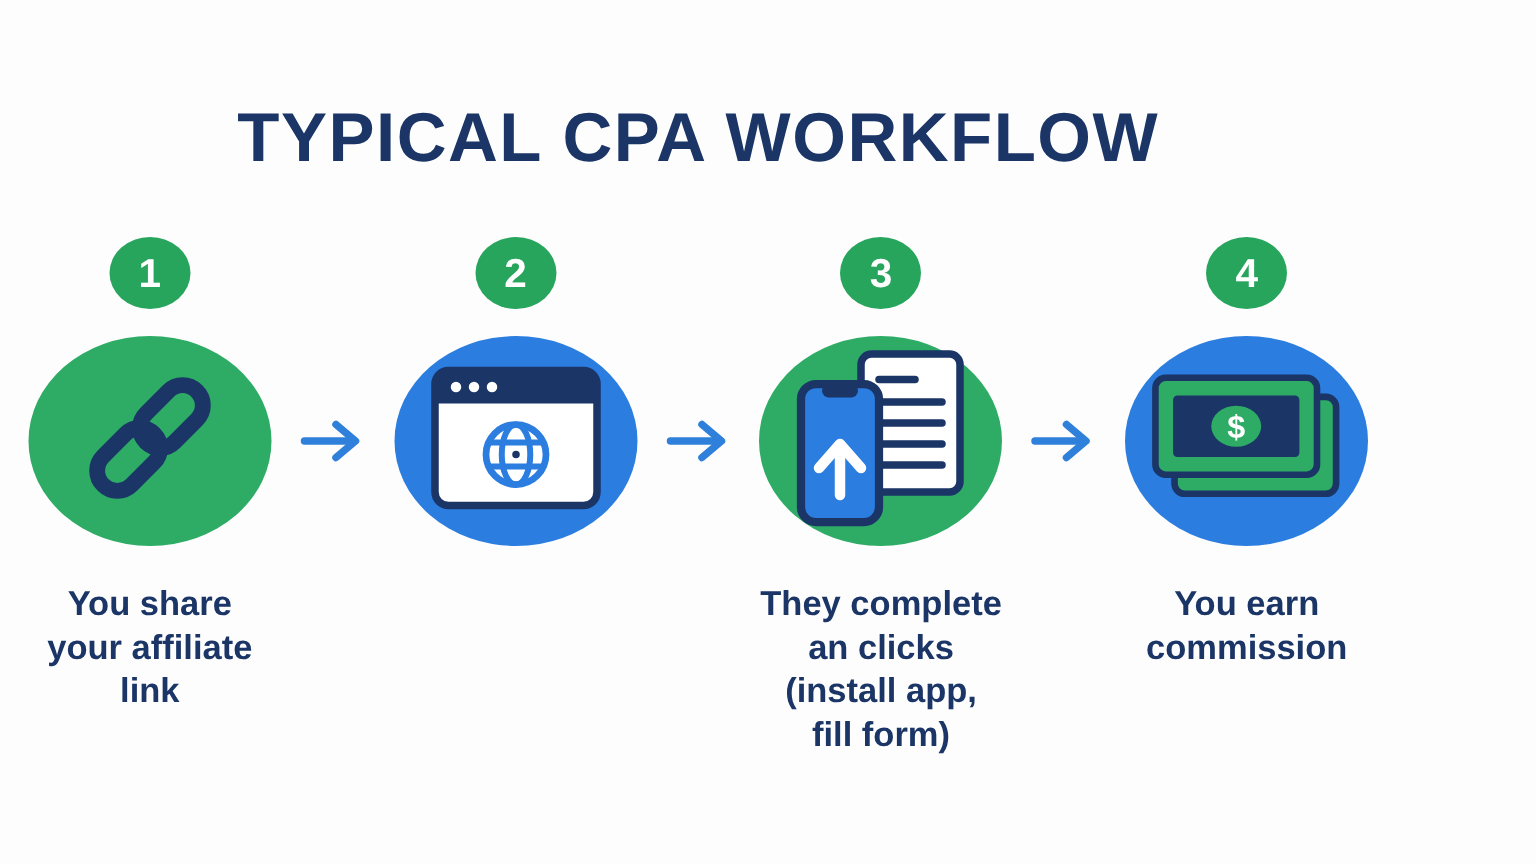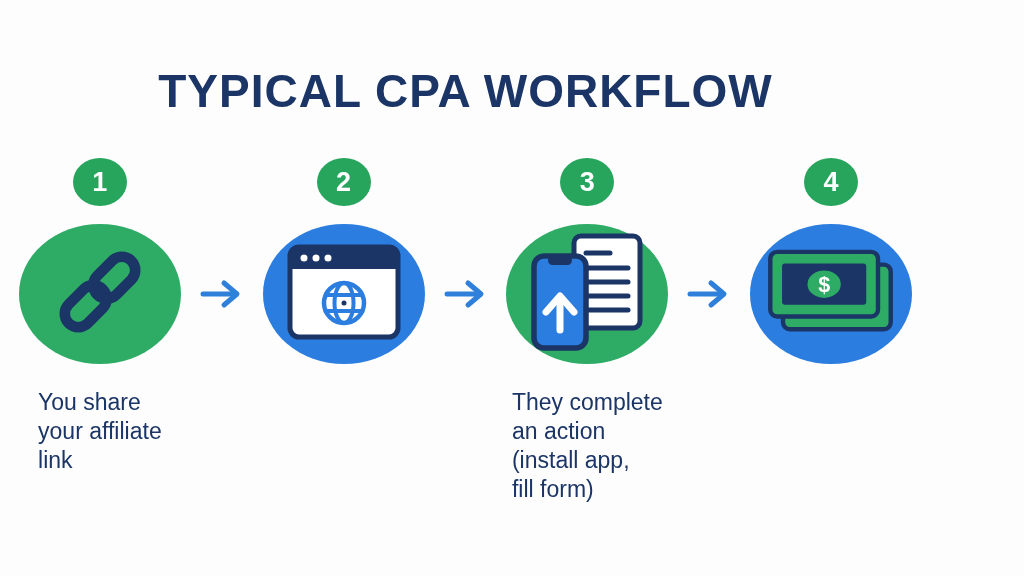--- a/index.html
+++ b/index.html
@@ -50,23 +50,23 @@
     margin-top:18px;
     width:162px;height:140px;
     border-radius:50%;
     display:flex;align-items:center;justify-content:center;
   }
   .circle.green{background:var(--green);}
   .circle.blue{background:var(--blue);}
   .caption{
     margin-top:24px;
     font-size:23px;
-    font-weight:400;
+    font-weight:700;
     line-height:29px;
-    text-align:left;
+    text-align:center;
     white-space:pre-line;
     color:var(--navy);
   }
   .arrow-slot{
     width:48px;
     padding-top:120px;
     display:flex;justify-content:center;
   }
   
   .f-navy{fill:var(--navy);}
@@ -156,21 +156,21 @@
             <line class="s-navy" x1="58" y1="64" x2="100" y2="64" stroke-width="5" stroke-linecap="round"></line>
             <line class="s-navy" x1="58" y1="78" x2="100" y2="78" stroke-width="5" stroke-linecap="round"></line>
             <rect class="f-blue s-navy" x="6" y="24" width="52" height="92" rx="10" stroke-width="5.5"></rect>
             <rect class="f-navy" x="20" y="24" width="24" height="9" rx="4.5"></rect>
             <line class="s-white" x1="32" y1="98" x2="32" y2="66" stroke-width="7" stroke-linecap="round"></line>
             <path class="nofill s-white" d="M18 80 L32 64 L46 80" stroke-width="7" stroke-linecap="round" stroke-linejoin="round"></path>
           </svg>
         </span>
       </div>
       <div class="caption">They complete
-an action
+an clicks
 (install app,
 fill form)</div>
     </div>
 
     <div class="arrow-slot">
       <span>
         <svg width="44" height="32" viewBox="0 0 44 32">
           <line class="s-arrow" x1="3" y1="16" x2="34" y2="16" stroke-width="5" stroke-linecap="round"></line>
           <path class="nofill s-arrow" d="M24 5 L37 16 L24 27" stroke-width="5" stroke-linecap="round" stroke-linejoin="round"></path>
         </svg>
@@ -183,16 +183,18 @@
         <span>
           <svg width="132" height="94" viewBox="0 0 134 96">
             <rect class="f-green s-navy" x="18" y="20" width="110" height="66" rx="7" stroke-width="4.5"></rect>
             <rect class="f-green s-navy" x="5" y="7" width="110" height="66" rx="7" stroke-width="4.5"></rect>
             <rect class="f-navy" x="17" y="19" width="86" height="42" rx="3"></rect>
             <ellipse class="f-green" cx="60" cy="40" rx="17" ry="14"></ellipse>
             <text x="60" y="41" text-anchor="middle" dominant-baseline="central" font-family="Liberation Sans, sans-serif" font-size="22" font-weight="bold" fill="#ffffff">$</text>
           </svg>
         </span>
       </div>
+      <div class="caption">You earn
+commission</div>
     </div>
 
   </div>
 </div>
 
 </body></html>

